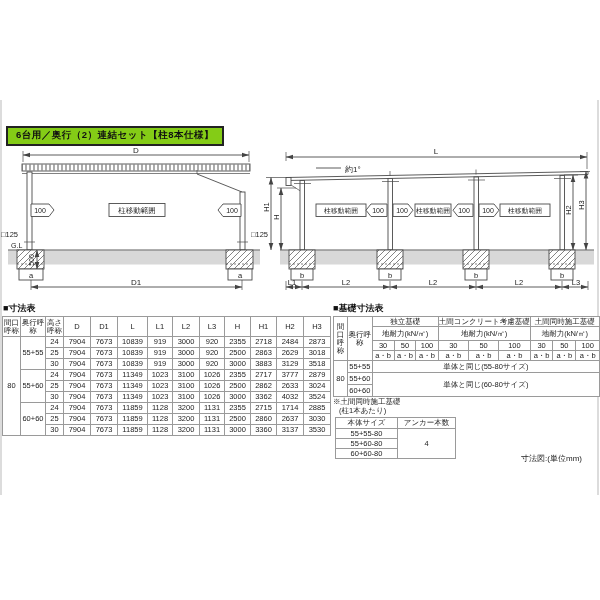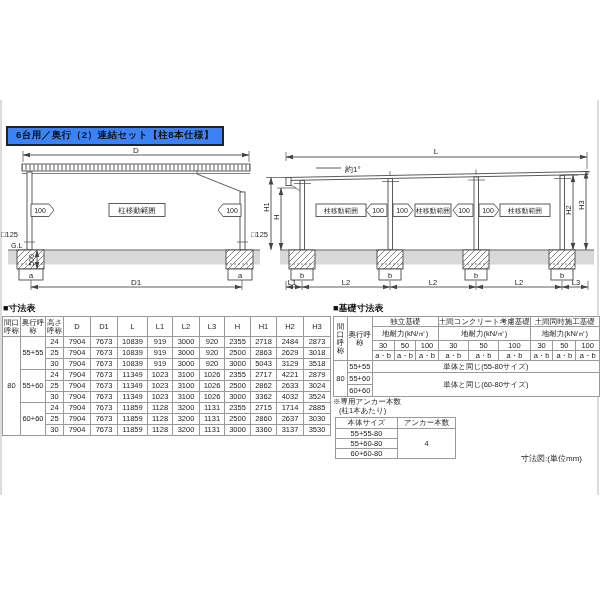--- a/index.html
+++ b/index.html
@@ -2,21 +2,21 @@
 <html><head>
 <meta charset="utf-8">
 <style>
   html,body{margin:0;padding:0;}
   body{width:600px;height:600px;position:relative;background:#fff;
        font-family:"Liberation Sans",sans-serif;color:#222;overflow:hidden;}
   .abs{position:absolute;}
   .edge{position:absolute;width:2px;top:100px;height:395px;background:#dcdcdc;}
   .title-box{position:absolute;left:6px;top:126px;border:2px solid #222;
      padding:1px 8px 2px 8px;font-size:9.5px;font-weight:bold;color:#111;
-     letter-spacing:.5px;background:#3b82f6;white-space:nowrap;}
+     letter-spacing:.5px;background:#84cc16;white-space:nowrap;}
   .sec-head{position:absolute;font-size:9px;font-weight:bold;color:#111;}
   table.tbl{border-collapse:collapse;table-layout:fixed;background:#fff;}
   table.tbl td{border:1px solid #9a9a9a;text-align:center;vertical-align:middle;
      padding:0;font-size:7.5px;line-height:8px;color:#222;overflow:hidden;}
   td.hd{font-size:6.5px;line-height:7px;word-break:break-all;}
   td.grp{font-size:6.3px;white-space:nowrap;}
   td.sm{font-size:6.8px;white-space:nowrap;margin-left:31px;}
   td.same{font-size:7px;white-space:nowrap;}
   .note{position:absolute;font-size:7.5px;line-height:9px;color:#222;}
   .footer-note{position:absolute;left:420px;top:453px;width:162px;
@@ -268,36 +268,36 @@
   </tr>
   <tr style="height:11px;">
     <td>30</td>
     <td>7904</td>
     <td>7673</td>
     <td>10839</td>
     <td>919</td>
     <td>3000</td>
     <td>920</td>
     <td>3000</td>
-    <td>5043</td>
+    <td>3883</td>
     <td>3129</td>
     <td>3518</td>
   </tr>
   <tr style="height:11px;">
     <td rowspan="3" class="sm">55+60</td>
     <td>24</td>
     <td>7904</td>
     <td>7673</td>
     <td>11349</td>
     <td>1023</td>
     <td>3100</td>
     <td>1026</td>
     <td>2355</td>
     <td>2717</td>
-    <td>4221</td>
+    <td>3777</td>
     <td>2879</td>
   </tr>
   <tr style="height:11px;">
     <td>25</td>
     <td>7904</td>
     <td>7673</td>
     <td>11349</td>
     <td>1023</td>
     <td>3100</td>
     <td>1026</td>
@@ -421,21 +421,21 @@
   <tr style="height:12px;">
     <td class="sm">55+60</td>
     <td colspan="9" rowspan="2" class="same">単体と同じ(60-80サイズ)</td>
   </tr>
   <tr style="height:12px;">
     <td class="sm">60+60</td>
   </tr>
 </tbody>
   </table>
 
-<div class="note" style="left:333px;top:397px;">※専用アンカー本数</div>
+<div class="note" style="left:333px;top:397px;">※土間同時施工基礎</div>
 <div class="note" style="left:339px;top:406px;">(柱1本あたり)</div>
 
 <table class="tbl abs" style="left:335px;top:417px;">
   <colgroup>
       <col style="width:62px">
       <col style="width:58px">
     </colgroup>
   <tbody>
       <tr style="height:11px;">
     <td class="sm">本体サイズ</td>

